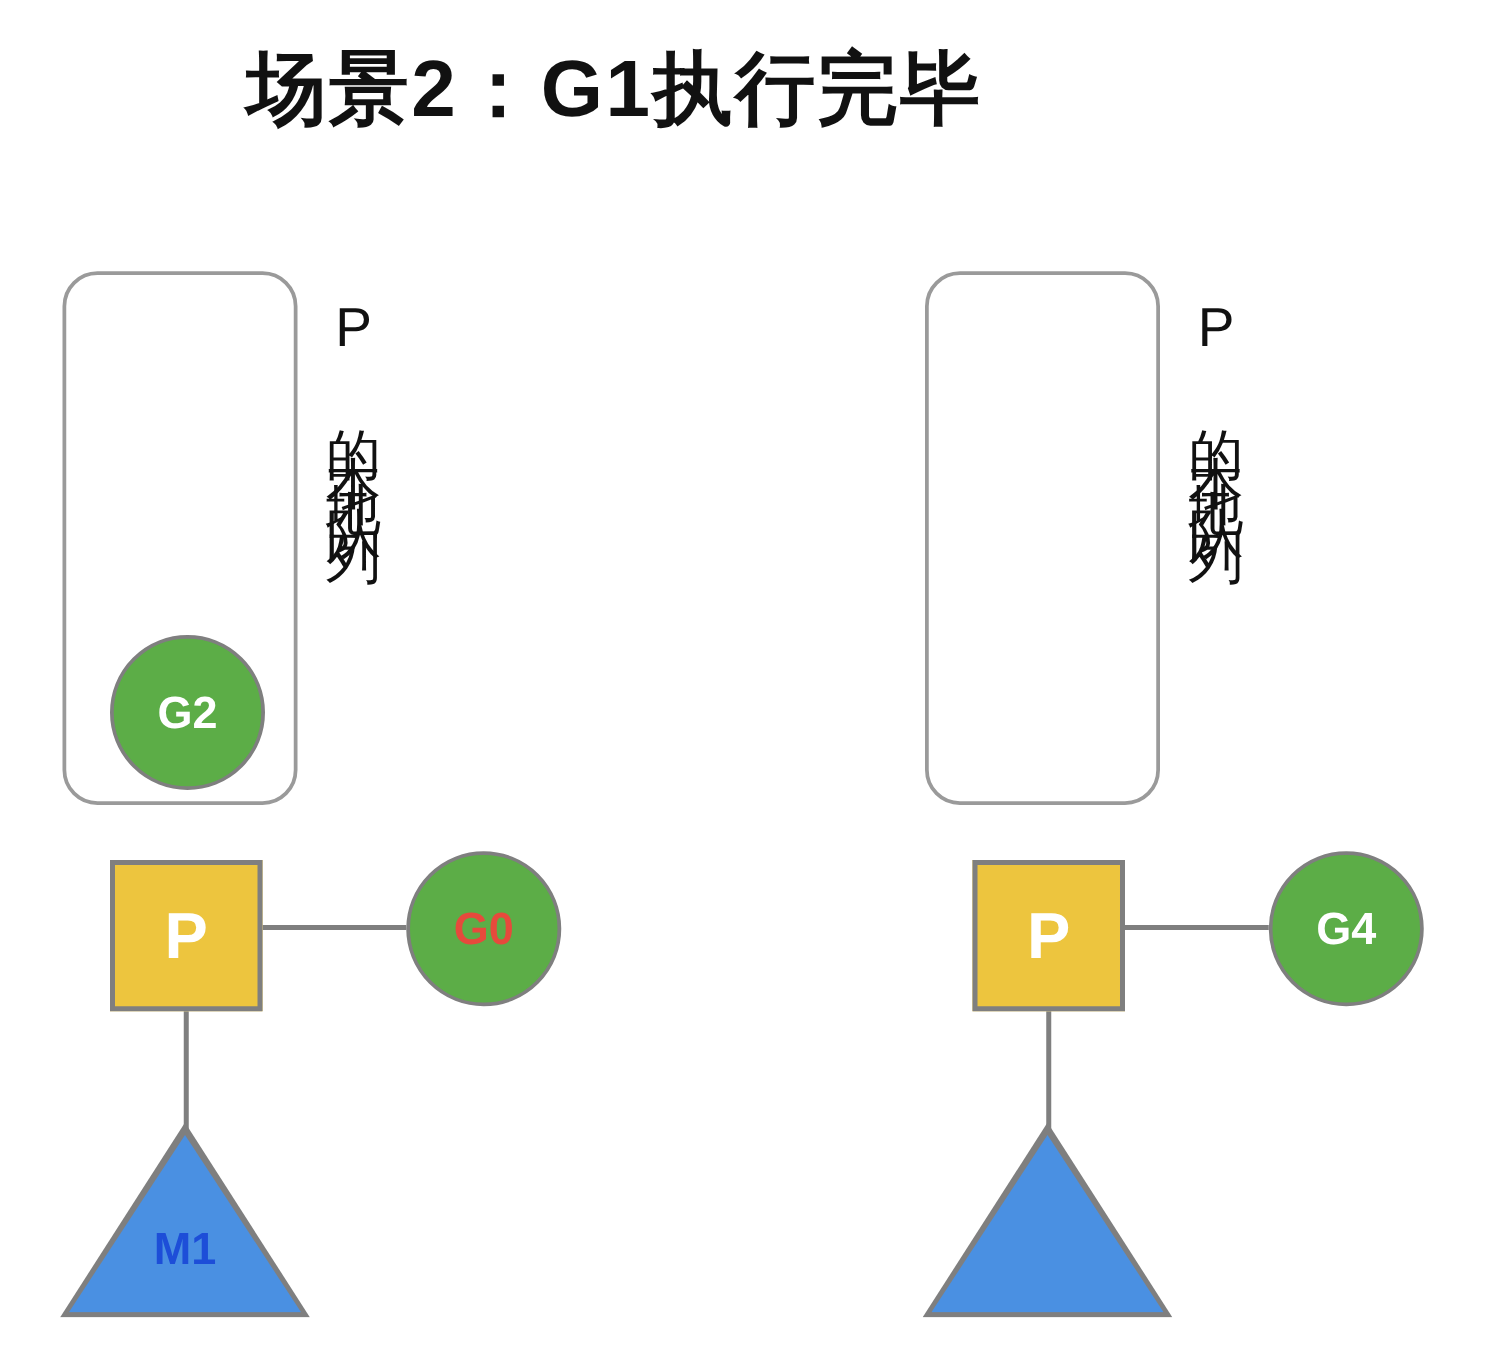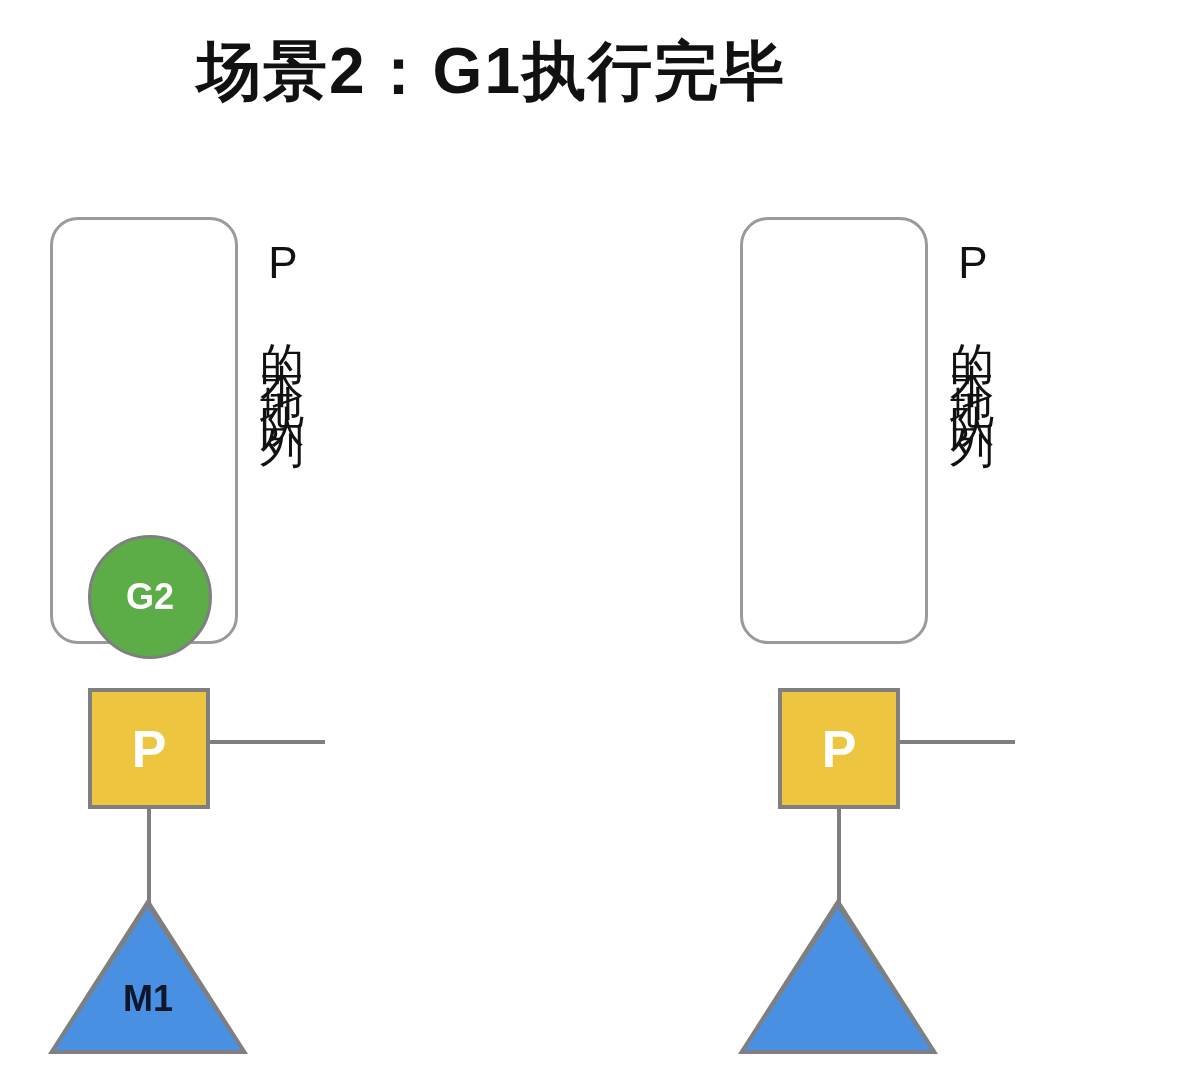--- a/index.html
+++ b/index.html
@@ -75,21 +75,21 @@
     border-radius: 50%;
     background: var(--green);
     border: 3px solid var(--outline);
     display: flex;
     align-items: center;
     justify-content: center;
     font-size: 36px;
     font-weight: bold;
     color: #ffffff;
   }
-  .g-queued { left: 88px; top: 535px; }
+  .g-queued { left: 88px; top: 508px; }
   .g-running { left: 325px; top: 681px; }
   .red-text { color: var(--red); }
 
   .p-square {
     position: absolute;
     left: 88px;
     top: 688px;
     width: 122px;
     height: 121px;
     background: var(--yellow);
@@ -140,21 +140,21 @@
     clip-path: polygon(50% 0, 100% 100%, 0 100%);
   }
   .tri-label {
     position: absolute;
     left: 0;
     width: 100%;
     top: 80px;
     text-align: center;
     font-size: 36px;
     font-weight: bold;
-    color: #0f172a;
+    color: #1d4ed8;
   }
 </style>
 </head>
 <body>
 
 <div class="canvas">
 
   <div class="title">场景2：G1执行完毕</div>
 
   <section class="panel panel-left">
@@ -163,38 +163,44 @@
       <span>G2</span>
     </div>
     <div class="queue-label">P的本地队列</div>
 
     <div class="hline"></div>
     <div class="vline"></div>
 
     <div class="p-square">
       <span>P</span>
     </div>
+    <div class="g-circle g-running">
+      <span class="red-text">G0</span>
+    </div>
 
     <div class="triangle">
       <div class="tri-outer"></div>
       <div class="tri-inner"></div>
       <div class="tri-label">M1</div>
     </div>
   </section>
 
   <section class="panel panel-right">
     <div class="queue-box"></div>
     <div class="queue-label">P的本地队列</div>
 
     <div class="hline"></div>
     <div class="vline"></div>
 
     <div class="p-square">
       <span>P</span>
     </div>
+    <div class="g-circle g-running">
+      <span>G4</span>
+    </div>
 
     <div class="triangle">
       <div class="tri-outer"></div>
       <div class="tri-inner"></div>
     </div>
   </section>
 
 </div>
 
 </body></html>

